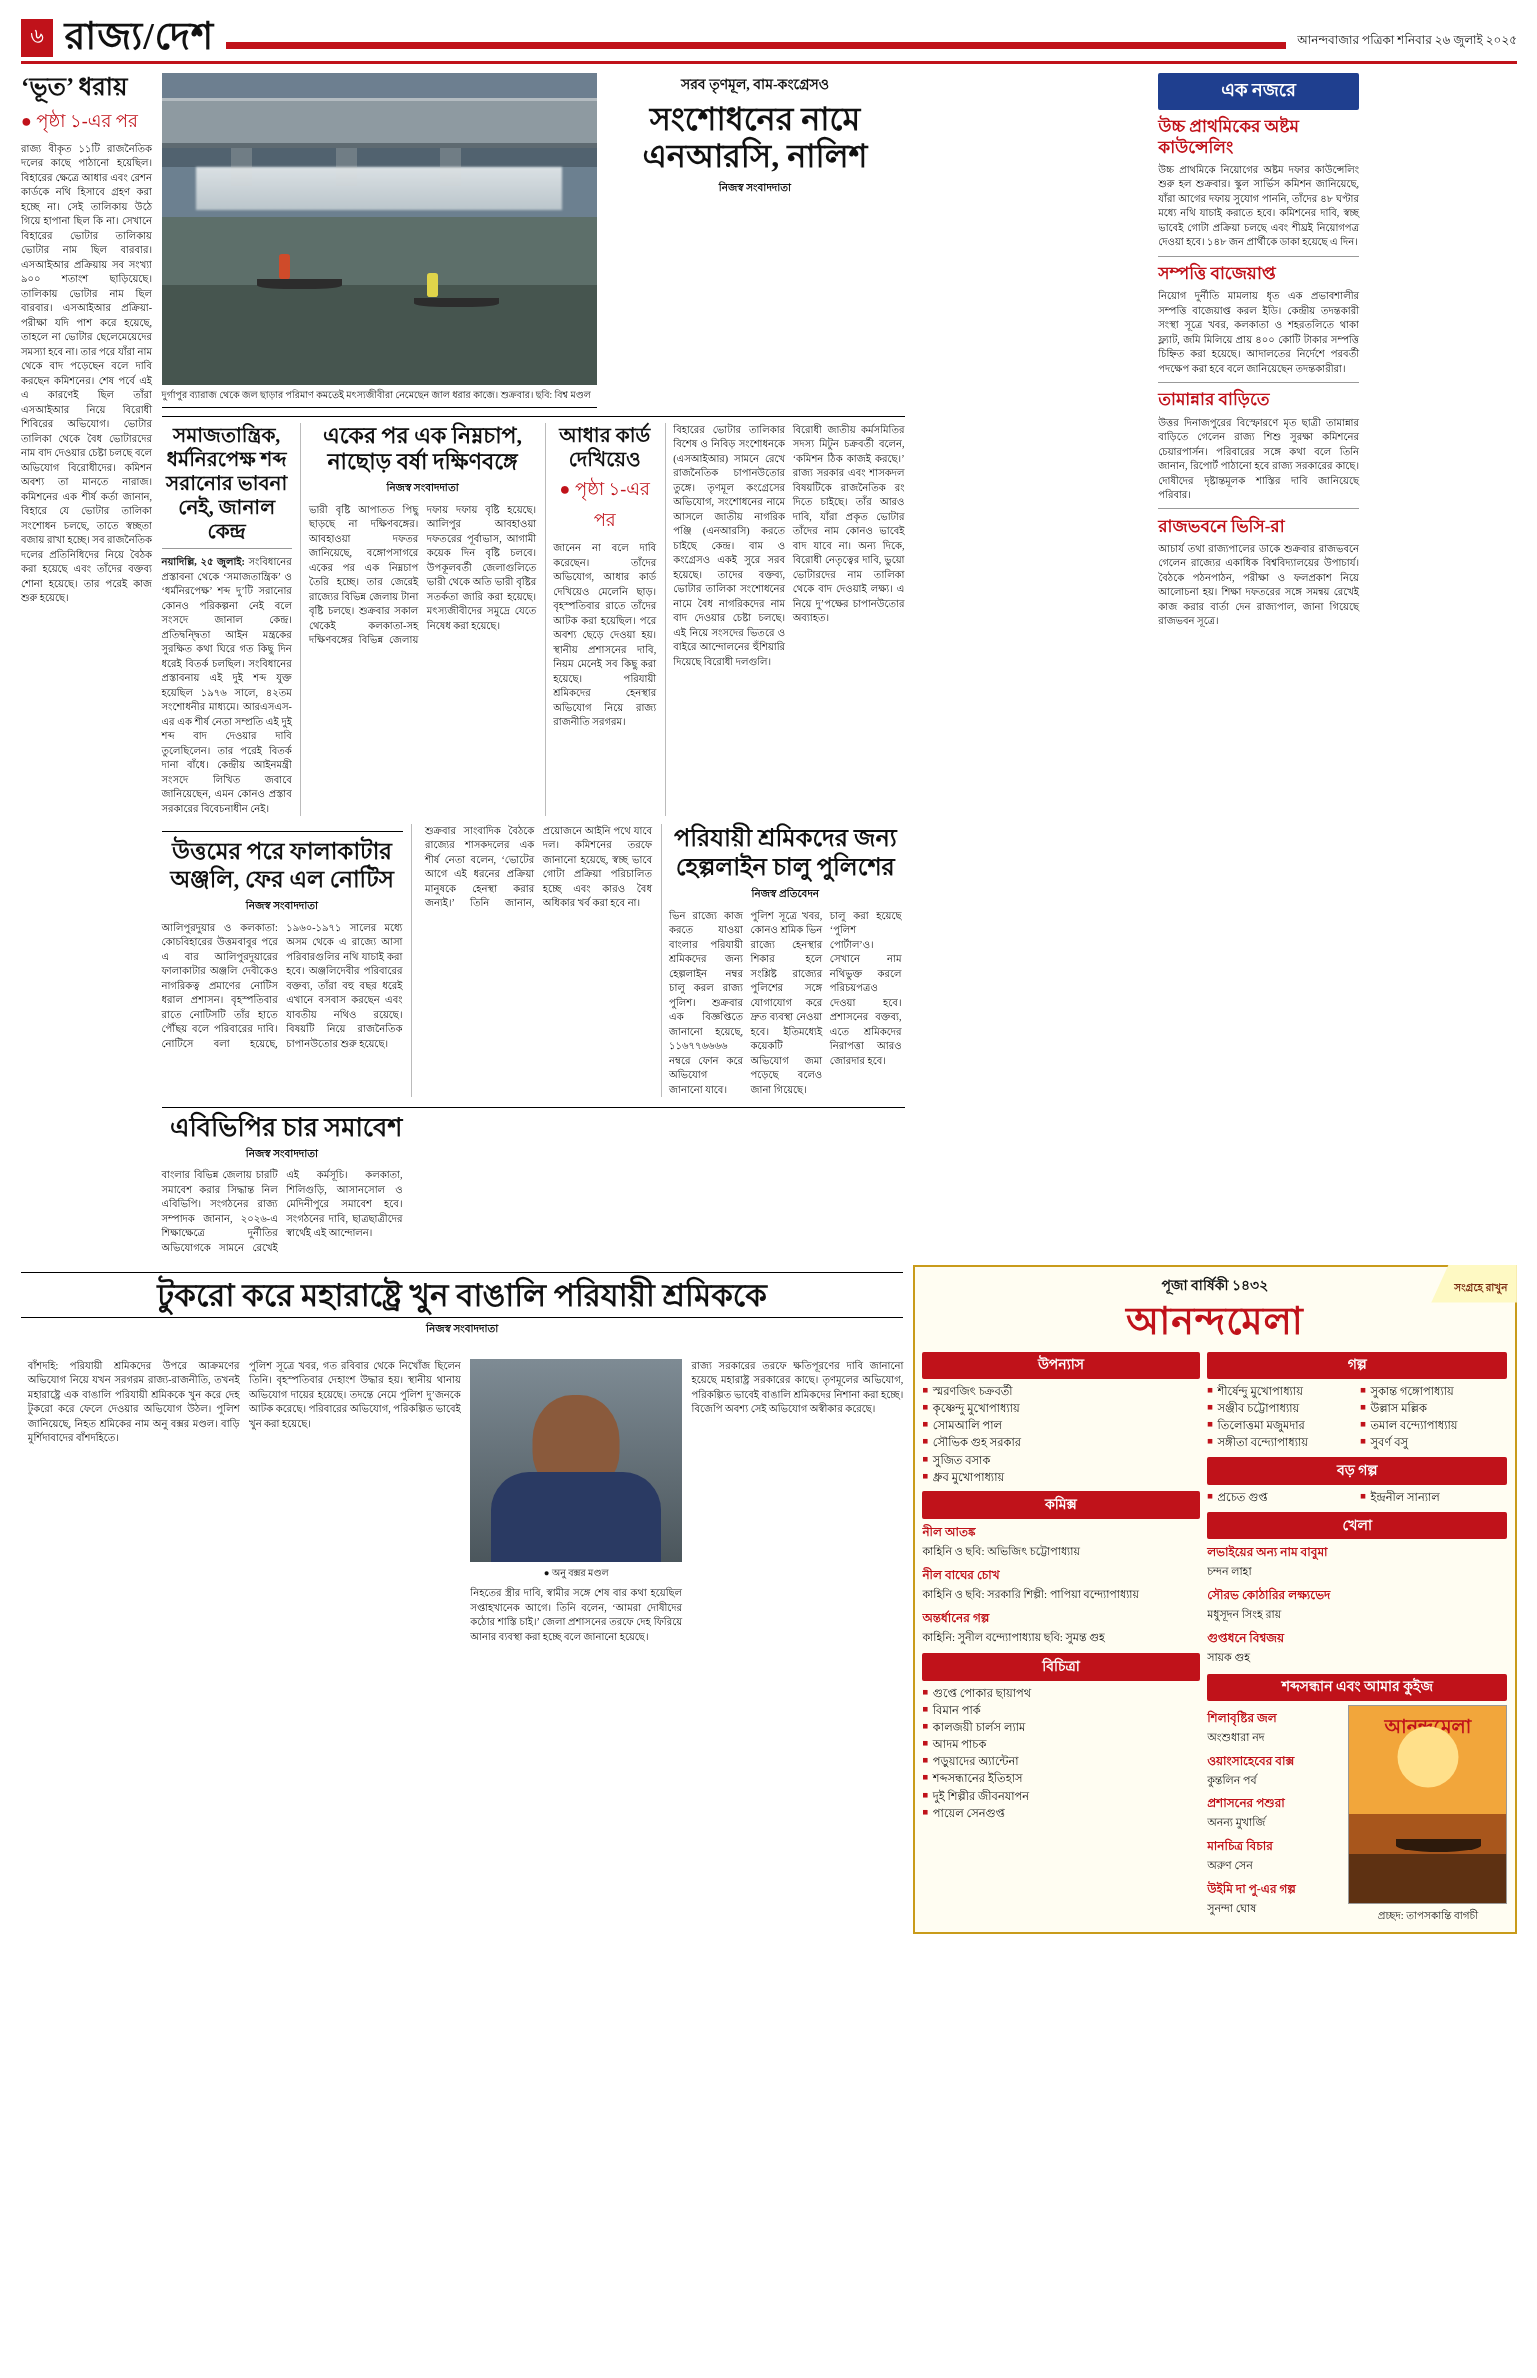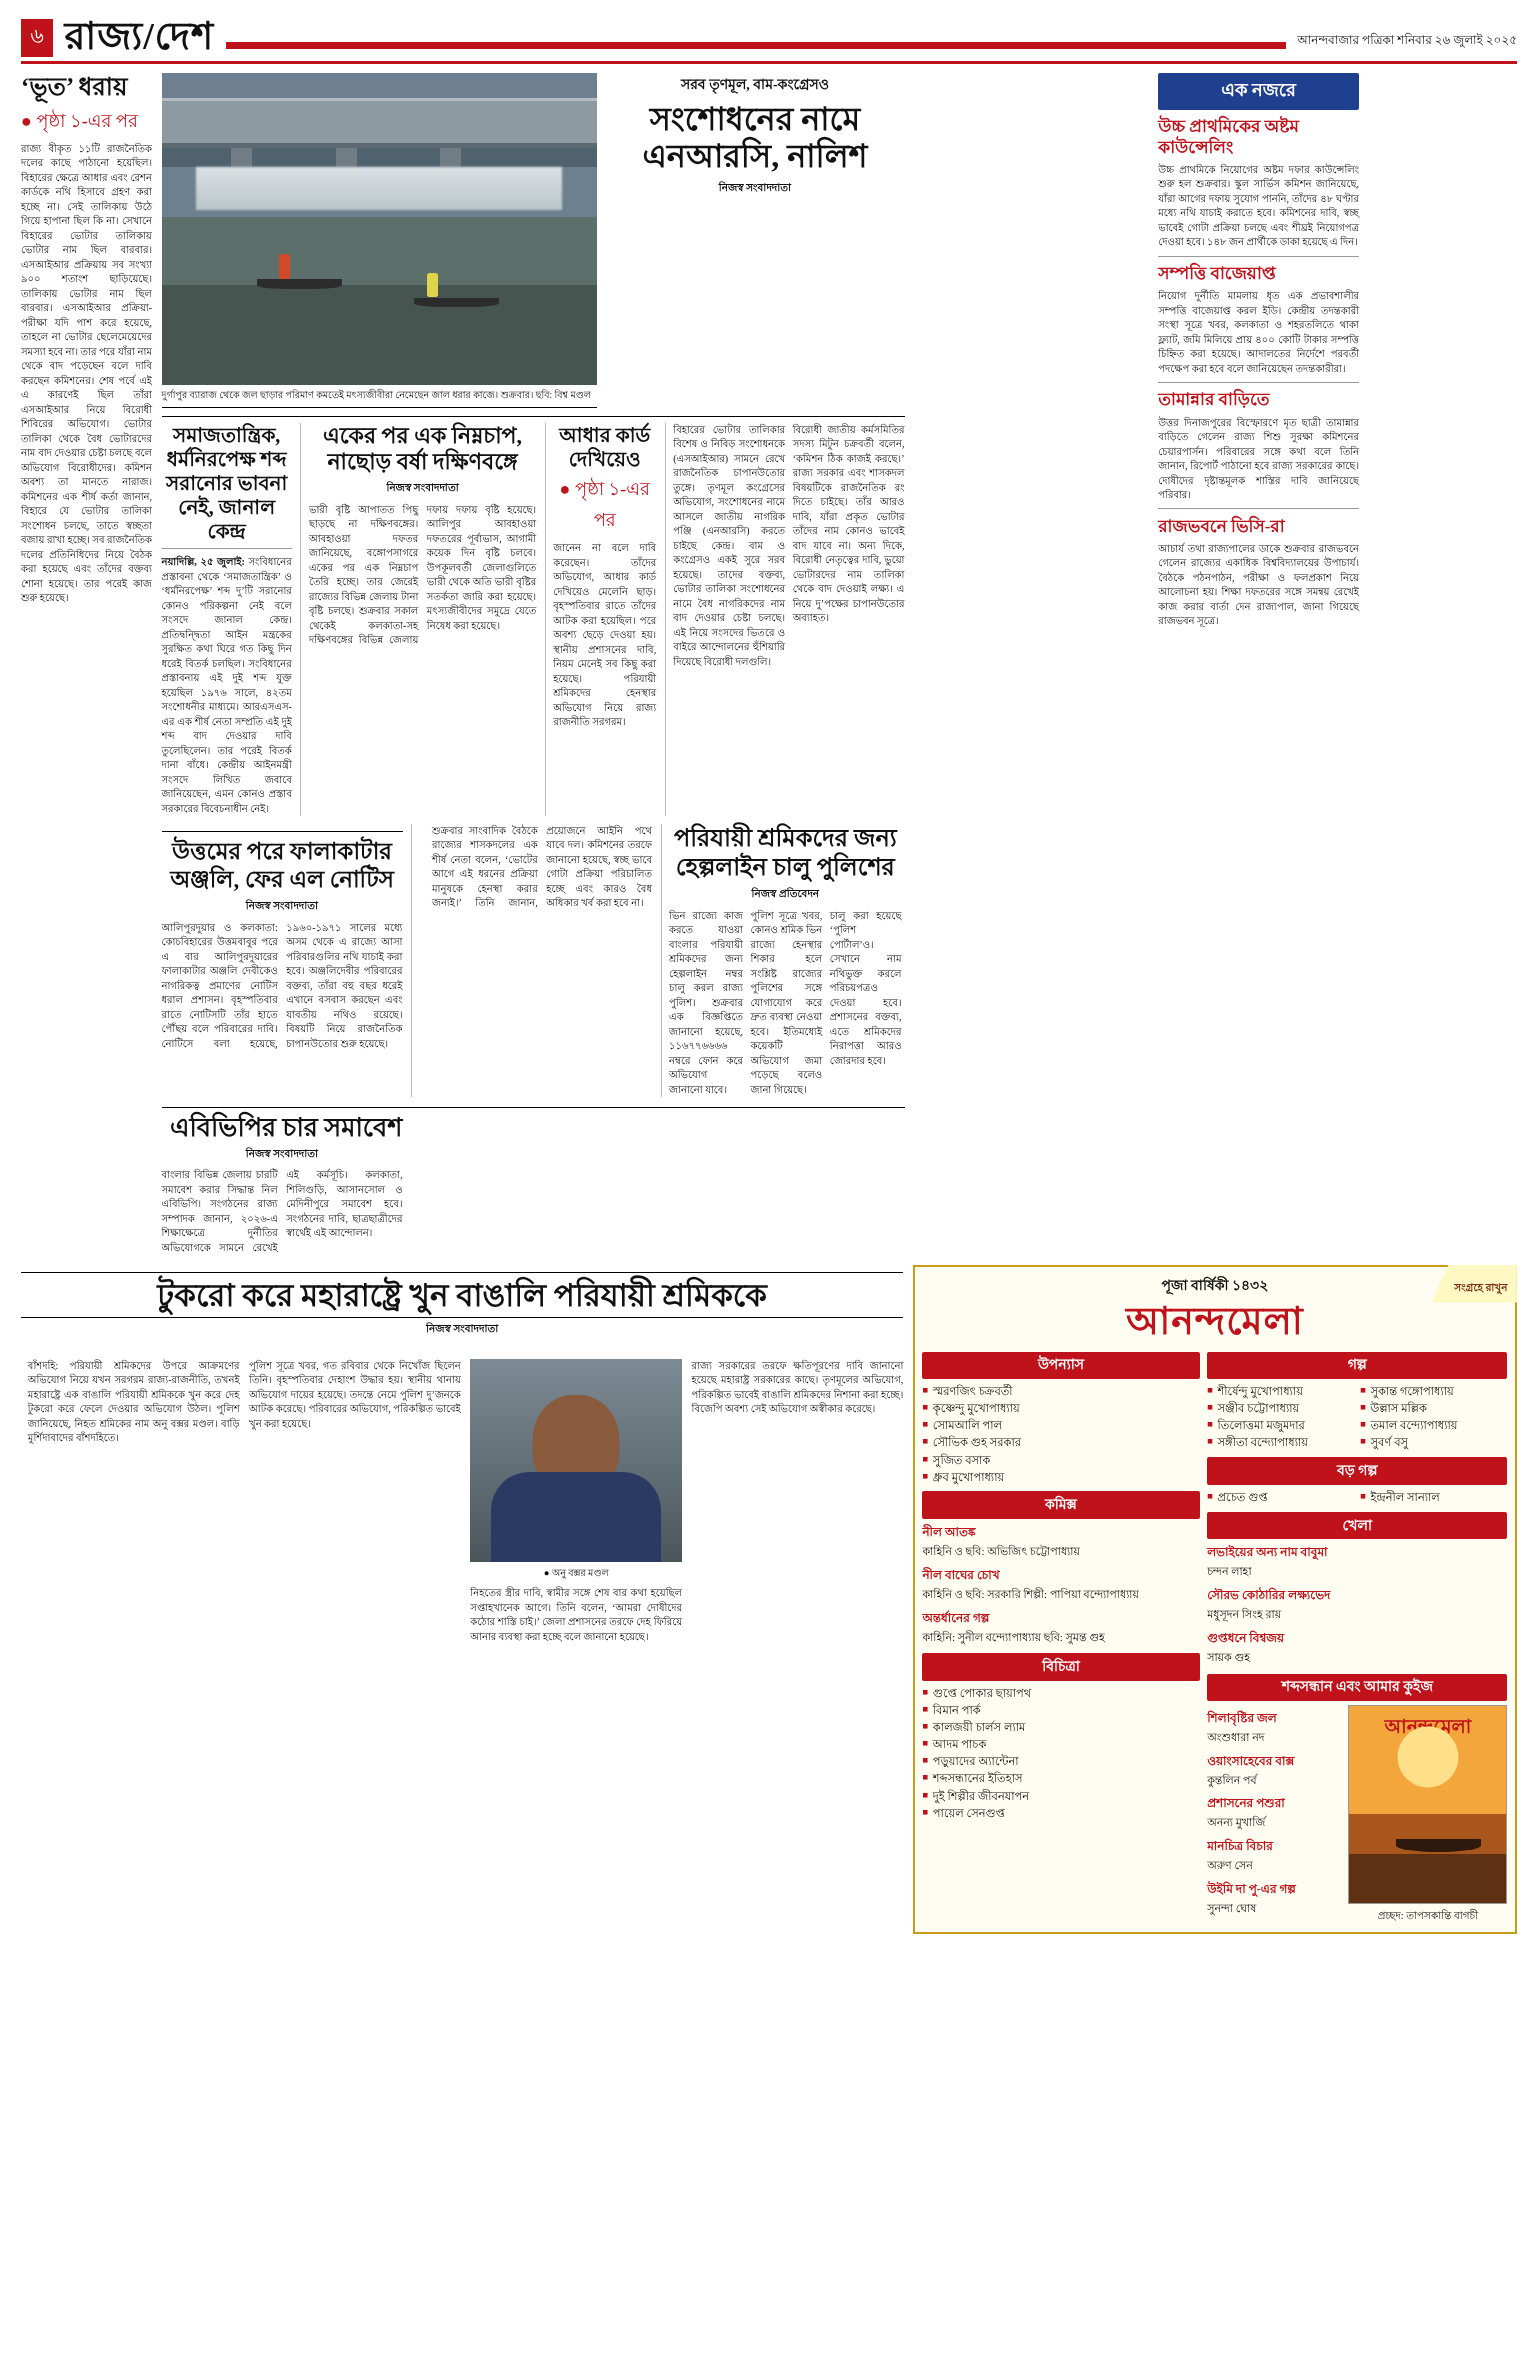--- a/index.html
+++ b/index.html
@@ -244,21 +244,21 @@
       </div>
 
       <div style="display:flex; gap:8.5px; margin-top:7.6px;">
         <div style="width:241px;">
           <div class="rule-top"></div>
           <h3 class="head center" style="font-size:23px;">উত্তমের পরে ফালাকাটার অঞ্জলি, ফের এল নোটিস</h3>
           <div class="byline">নিজস্ব সংবাদদাতা</div>
           <div class="body-text cols2">আলিপুরদুয়ার ও কলকাতা: কোচবিহারের উত্তমবাবুর পরে এ বার আলিপুরদুয়ারের ফালাকাটার অঞ্জলি দেবীকেও নাগরিকত্ব প্রমাণের নোটিস ধরাল প্রশাসন। বৃহস্পতিবার রাতে নোটিসটি তাঁর হাতে পৌঁছয় বলে পরিবারের দাবি। নোটিসে বলা হয়েছে, ১৯৬০-১৯৭১ সালের মধ্যে অসম থেকে এ রাজ্যে আসা পরিবারগুলির নথি যাচাই করা হবে। অঞ্জলিদেবীর পরিবারের বক্তব্য, তাঁরা বহু বছর ধরেই এখানে বসবাস করছেন এবং যাবতীয় নথিও রয়েছে। বিষয়টি নিয়ে রাজনৈতিক চাপানউতোর শুরু হয়েছে।</div>
         </div>
 
-        <div style="width:241px; border-left:0.9px solid #bbb; padding-left:20px;">
+        <div style="width:241px; border-left:0.9px solid #bbb; padding-left:13px;">
           <div class="body-text cols2">শুক্রবার সাংবাদিক বৈঠকে রাজ্যের শাসকদলের এক শীর্ষ নেতা বলেন, ‘ভোটের আগে এই ধরনের প্রক্রিয়া মানুষকে হেনস্থা করার জন্যই।’ তিনি জানান, প্রয়োজনে আইনি পথে যাবে দল। কমিশনের তরফে জানানো হয়েছে, স্বচ্ছ ভাবে গোটা প্রক্রিয়া পরিচালিত হচ্ছে এবং কারও বৈধ অধিকার খর্ব করা হবে না।</div>
         </div>
 
         <div style="width:241px; border-left:0.9px solid #bbb; padding-left:7.6px;">
           <h3 class="head center" style="font-size:24px;">পরিযায়ী শ্রমিকদের জন্য হেল্পলাইন চালু পুলিশের</h3>
           <div class="byline">নিজস্ব প্রতিবেদন</div>
           <div style="display:flex; gap:7.6px;">
             <div class="body-text" style="width:34%">ভিন রাজ্যে কাজ করতে যাওয়া বাংলার পরিযায়ী শ্রমিকদের জন্য হেল্পলাইন নম্বর চালু করল রাজ্য পুলিশ। শুক্রবার এক বিজ্ঞপ্তিতে জানানো হয়েছে, ১১৬৭৭৬৬৬৬ নম্বরে ফোন করে অভিযোগ জানানো যাবে।</div>
             <div class="body-text" style="width:33%">পুলিশ সূত্রে খবর, কোনও শ্রমিক ভিন রাজ্যে হেনস্থার শিকার হলে সংশ্লিষ্ট রাজ্যের পুলিশের সঙ্গে যোগাযোগ করে দ্রুত ব্যবস্থা নেওয়া হবে। ইতিমধ্যেই কয়েকটি অভিযোগ জমা পড়েছে বলেও জানা গিয়েছে।</div>
             <div class="body-text" style="width:33%">চালু করা হয়েছে ‘পুলিশ পোর্টাল’ও। সেখানে নাম নথিভুক্ত করলে পরিচয়পত্রও দেওয়া হবে। প্রশাসনের বক্তব্য, এতে শ্রমিকদের নিরাপত্তা আরও জোরদার হবে।</div>

